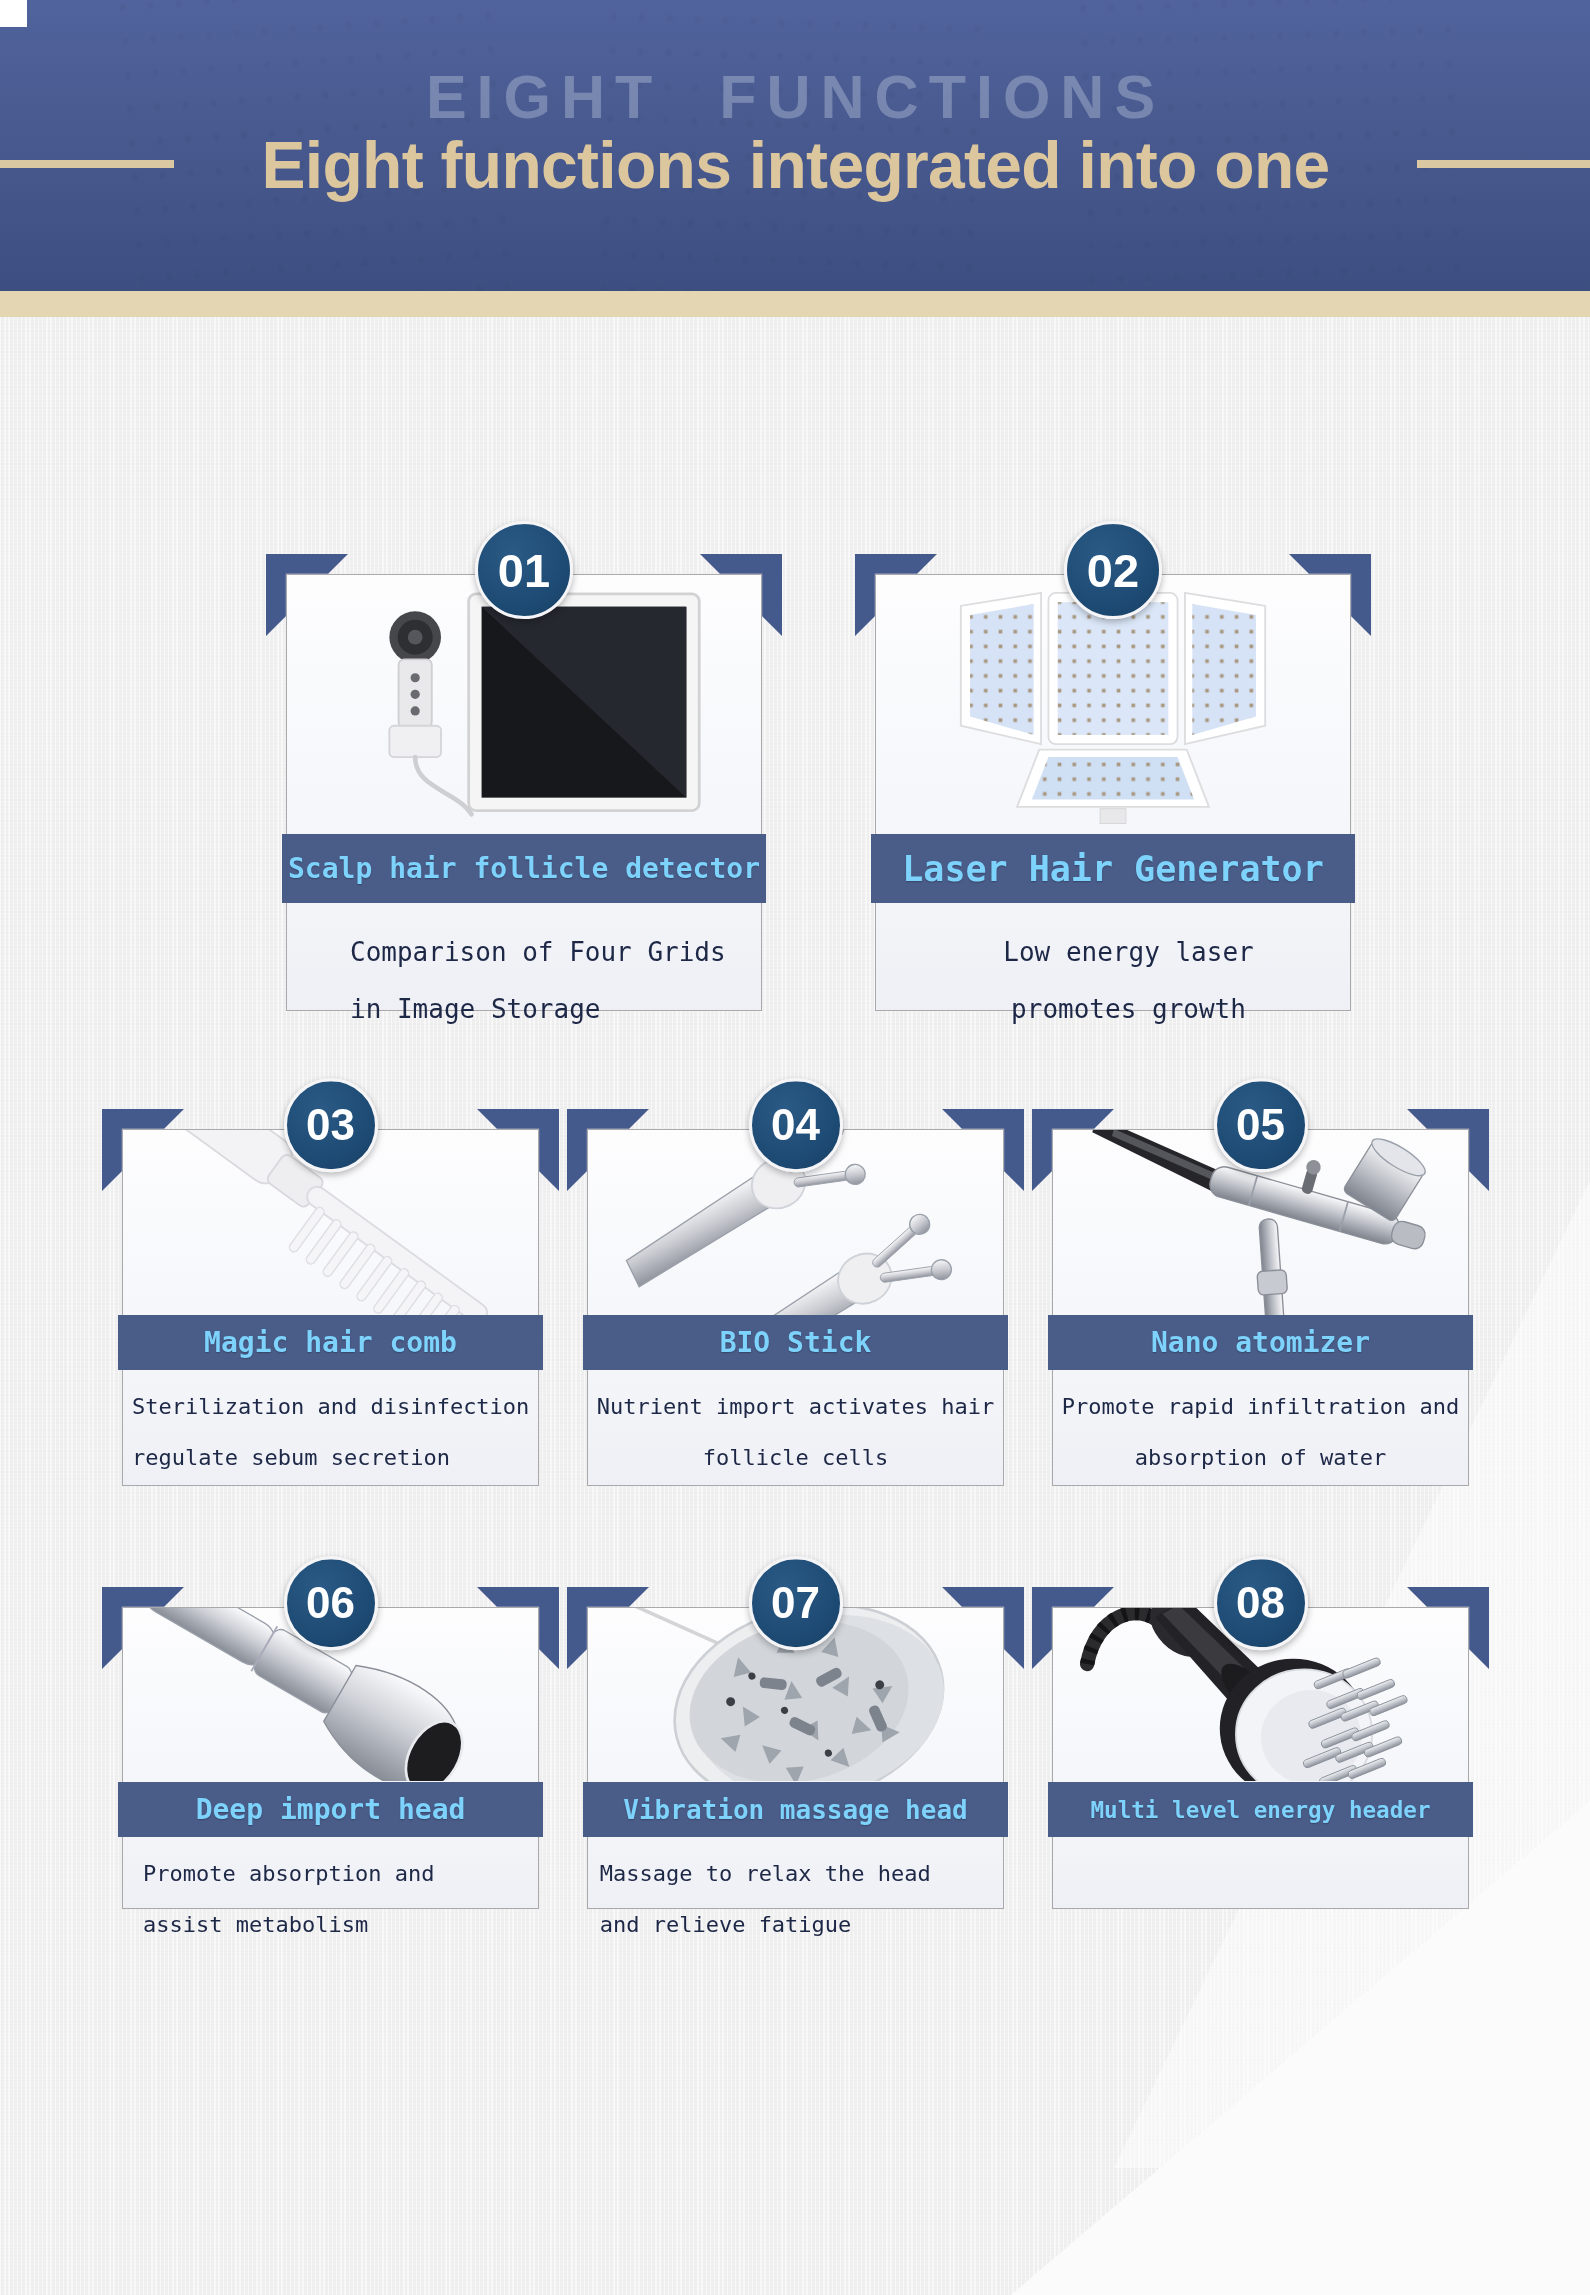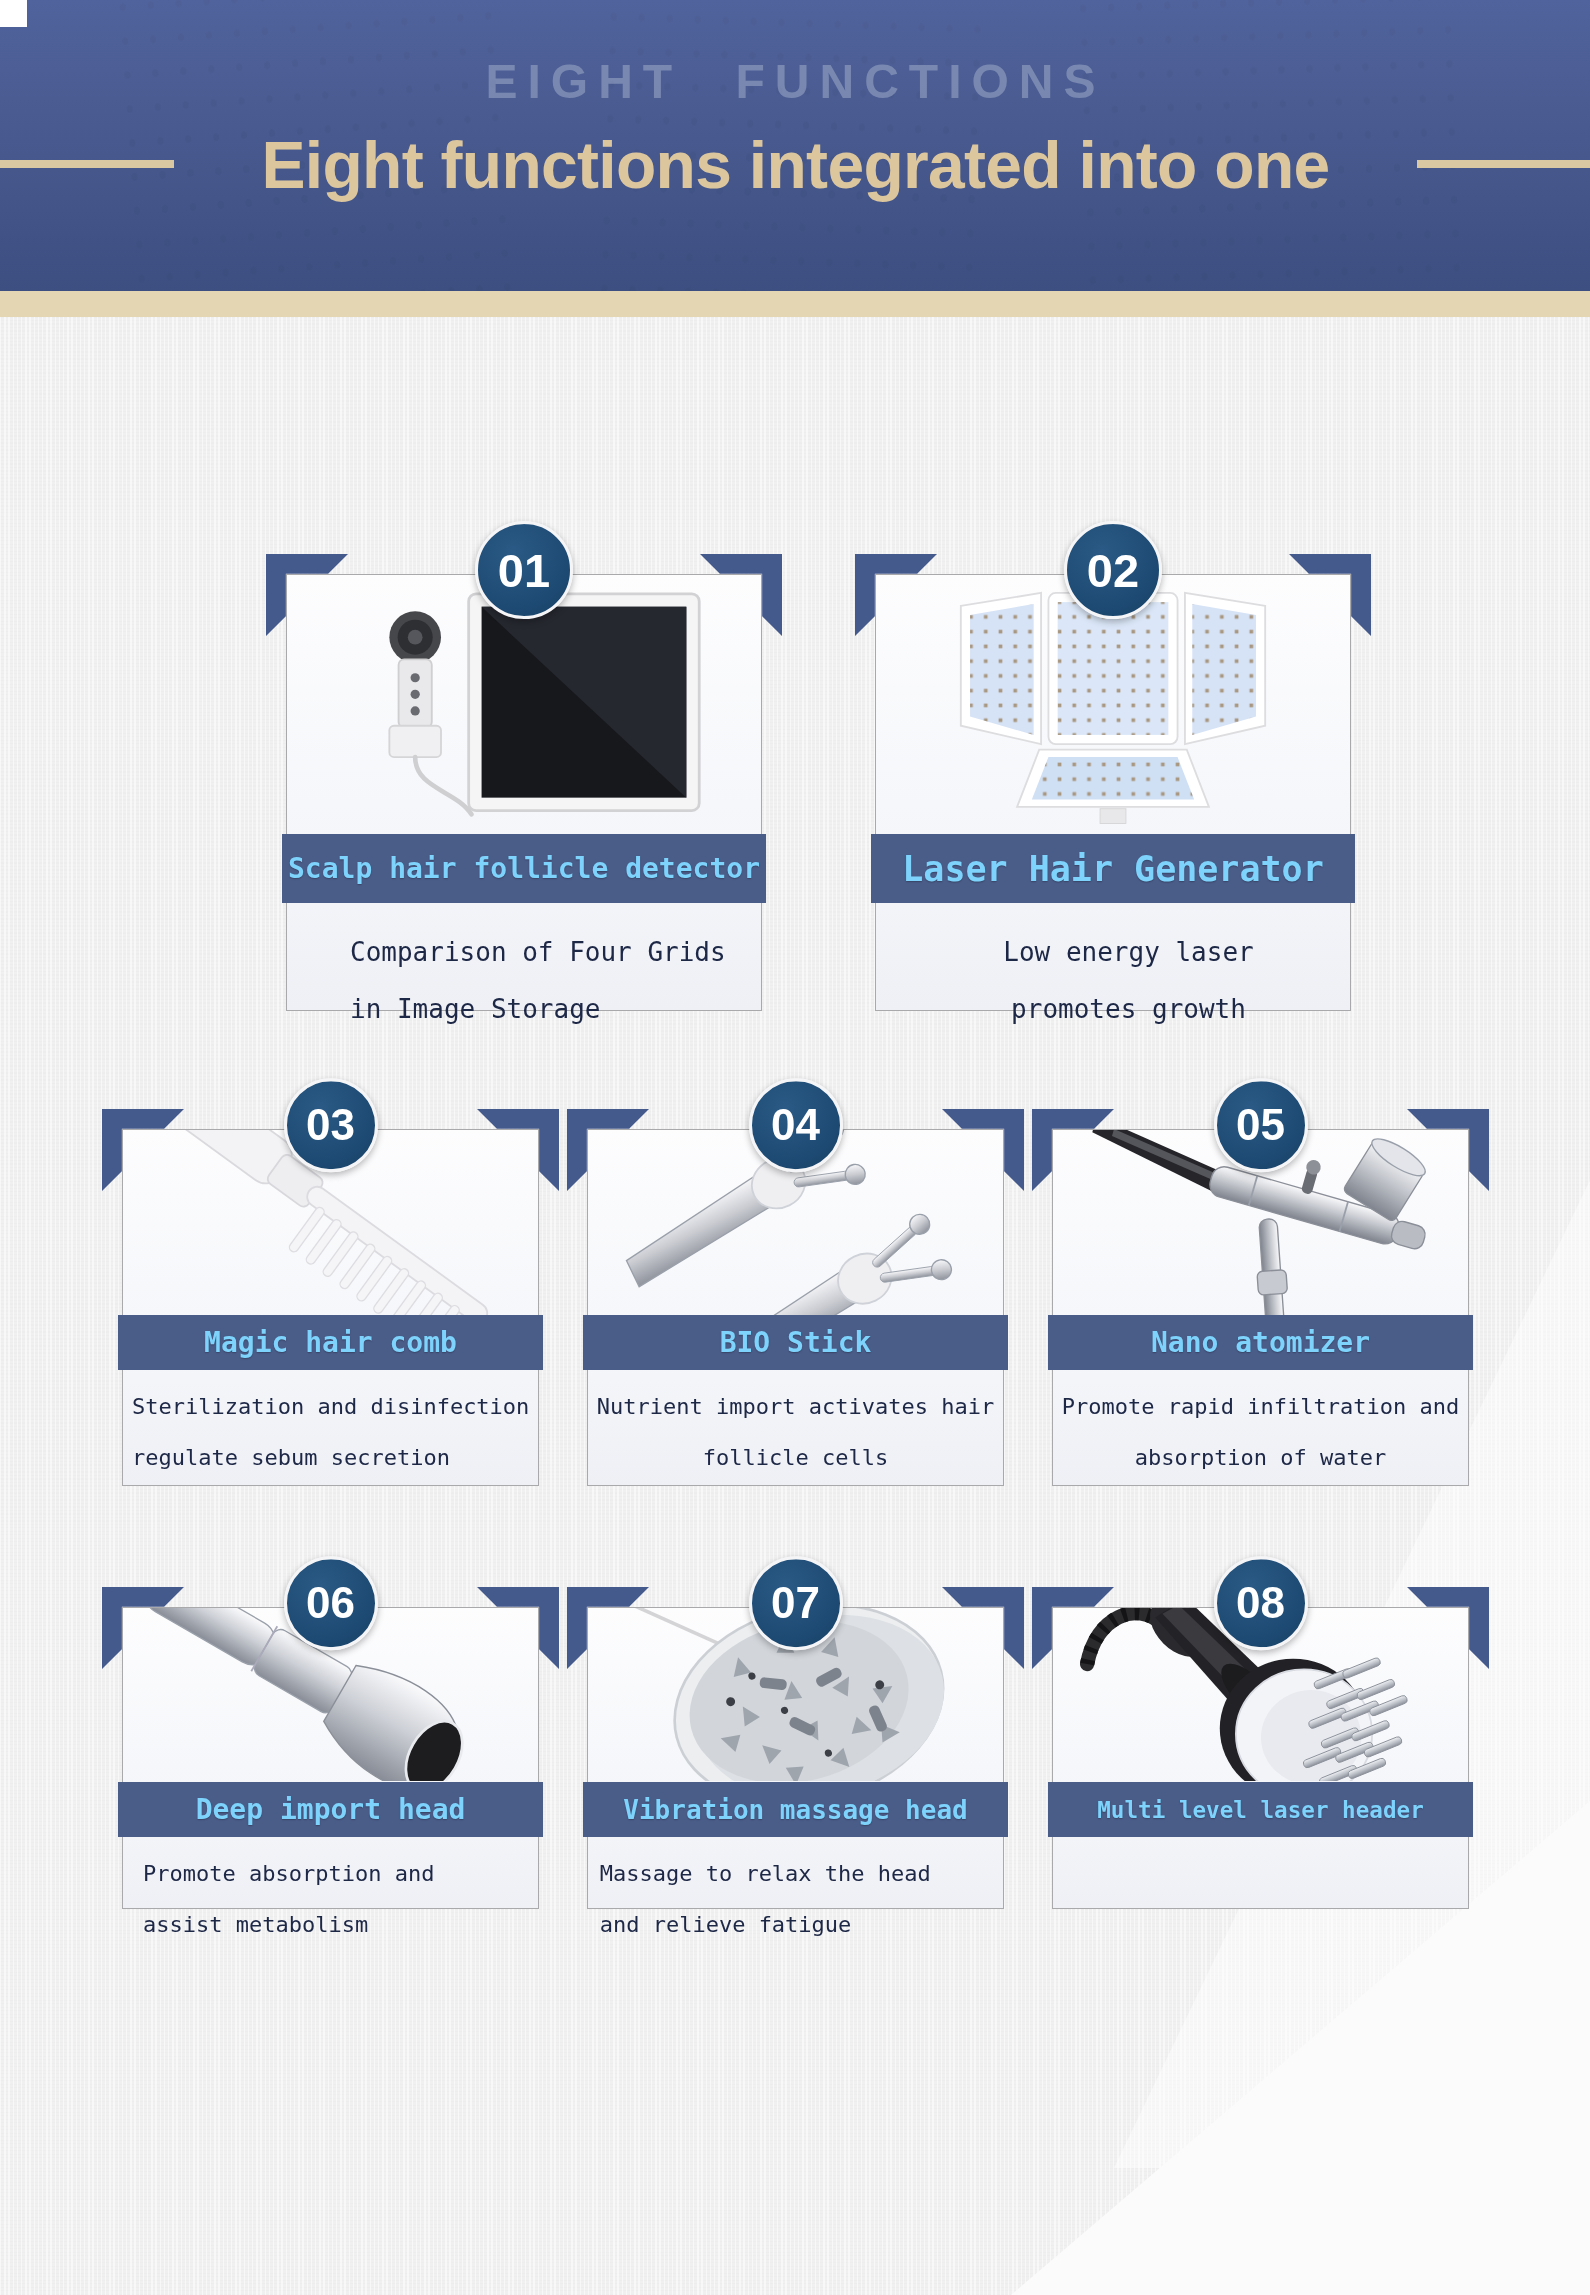--- a/index.html
+++ b/index.html
@@ -36,22 +36,22 @@
   }
   .header .hpanel{
     position:absolute;border-radius:28px;
     background:radial-gradient(rgba(0,0,0,.14) 2.8px, rgba(0,0,0,0) 3.5px);
     background-size:28px 34px;opacity:.18;
   }
   .hpanel.p1{left:120px;top:-57px;width:396px;height:438px;transform:rotate(-4deg);}
   .hpanel.p2{left:594px;top:-28px;width:396px;height:424px;transform:rotate(2deg);}
   .hpanel.p3{left:1075px;top:-49px;width:396px;height:438px;transform:rotate(-2deg);}
   .ghost-title{
-    position:absolute;left:0;top:54px;width:100%;text-align:center;
-    font-weight:bold;font-size:48px;letter-spacing:10px;word-spacing:30px;
+    position:absolute;left:0;top:62px;width:100%;text-align:center;
+    font-weight:bold;font-size:61px;letter-spacing:10px;word-spacing:30px;
     color:rgba(184,195,218,.42);white-space:nowrap;
   }
   .page-title{
     position:absolute;left:0;top:127px;width:100%;text-align:center;
     font-weight:bold;font-size:66px;letter-spacing:-0.7px;
     color:#dcc69e;white-space:nowrap;
   }
   .title-dash{position:absolute;top:160px;height:7.8px;background:#d9c8a2;}
   .title-dash.left{left:0;width:174px;}
   .title-dash.right{right:0;width:174px;}
@@ -462,19 +462,19 @@
         <rect x="310" y="166" width="44" height="9" rx="4" transform="rotate(-22 332 170)"></rect>
         <rect x="256" y="196" width="44" height="9" rx="4" transform="rotate(-22 278 200)"></rect>
         <rect x="292" y="190" width="44" height="9" rx="4" transform="rotate(-22 314 194)"></rect>
         <rect x="324" y="184" width="44" height="9" rx="4" transform="rotate(-22 346 188)"></rect>
         <rect x="274" y="216" width="44" height="9" rx="4" transform="rotate(-22 296 220)"></rect>
         <rect x="306" y="208" width="44" height="9" rx="4" transform="rotate(-22 328 212)"></rect>
       </g>
     </svg>
   </div>
   <div class="title-bar">
-    <span>Multi level laser header</span>
+    <span>Multi level energy header</span>
   </div>
   <div class="badge">
     <span>08</span>
   </div>
 </div>
 
 
 </body></html>

